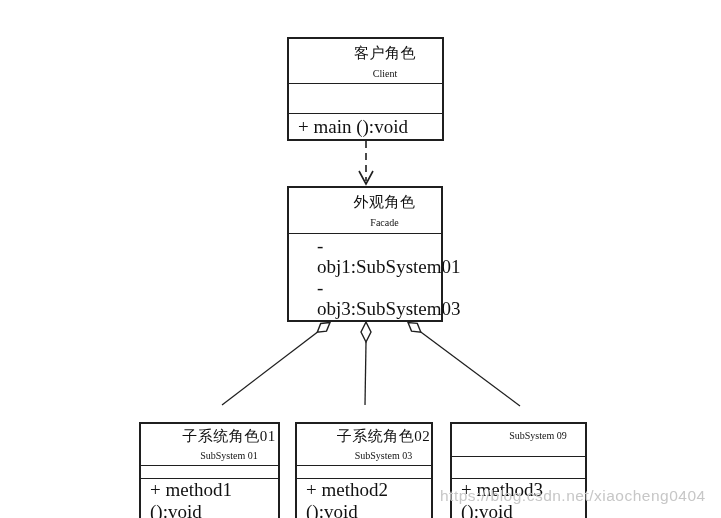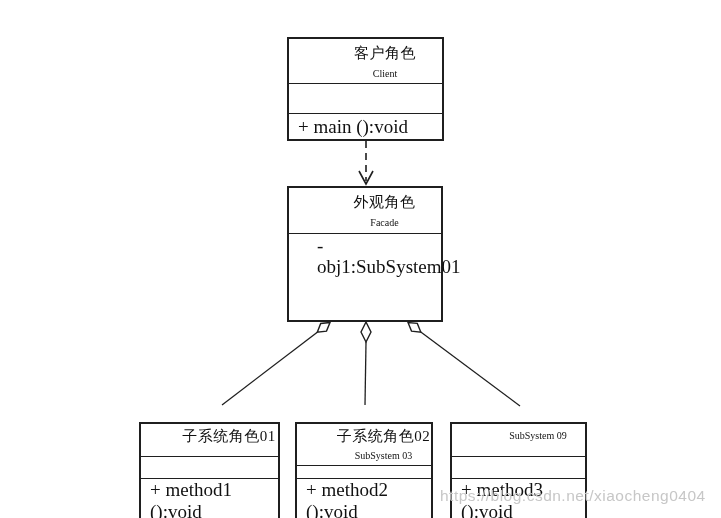--- a/index.html
+++ b/index.html
@@ -126,26 +126,28 @@
     </div>
   </div>
 
   <div class="uml-box" id="box-facade">
     <div class="compartment title-compartment">
       <div class="title-cn">外观角色</div>
       <div class="title-en">Facade</div>
     </div>
     <div class="compartment member-compartment attrs-compartment">
       <div class="attr-line">- obj1:SubSystem01</div>
+      <div class="attr-line">- obj3:SubSystem03</div>
     </div>
   </div>
 
   <div class="uml-box sub-box" id="box-sub1">
     <div class="compartment title-compartment">
       <div class="title-cn">子系统角色01</div>
+      <div class="title-en">SubSystem 01</div>
     </div>
     <div class="compartment empty-compartment"></div>
     <div class="compartment member-compartment">
       <div>+ method1 ():void</div>
     </div>
   </div>
 
   <div class="uml-box sub-box" id="box-sub2">
     <div class="compartment title-compartment">
       <div class="title-cn">子系统角色02</div>

